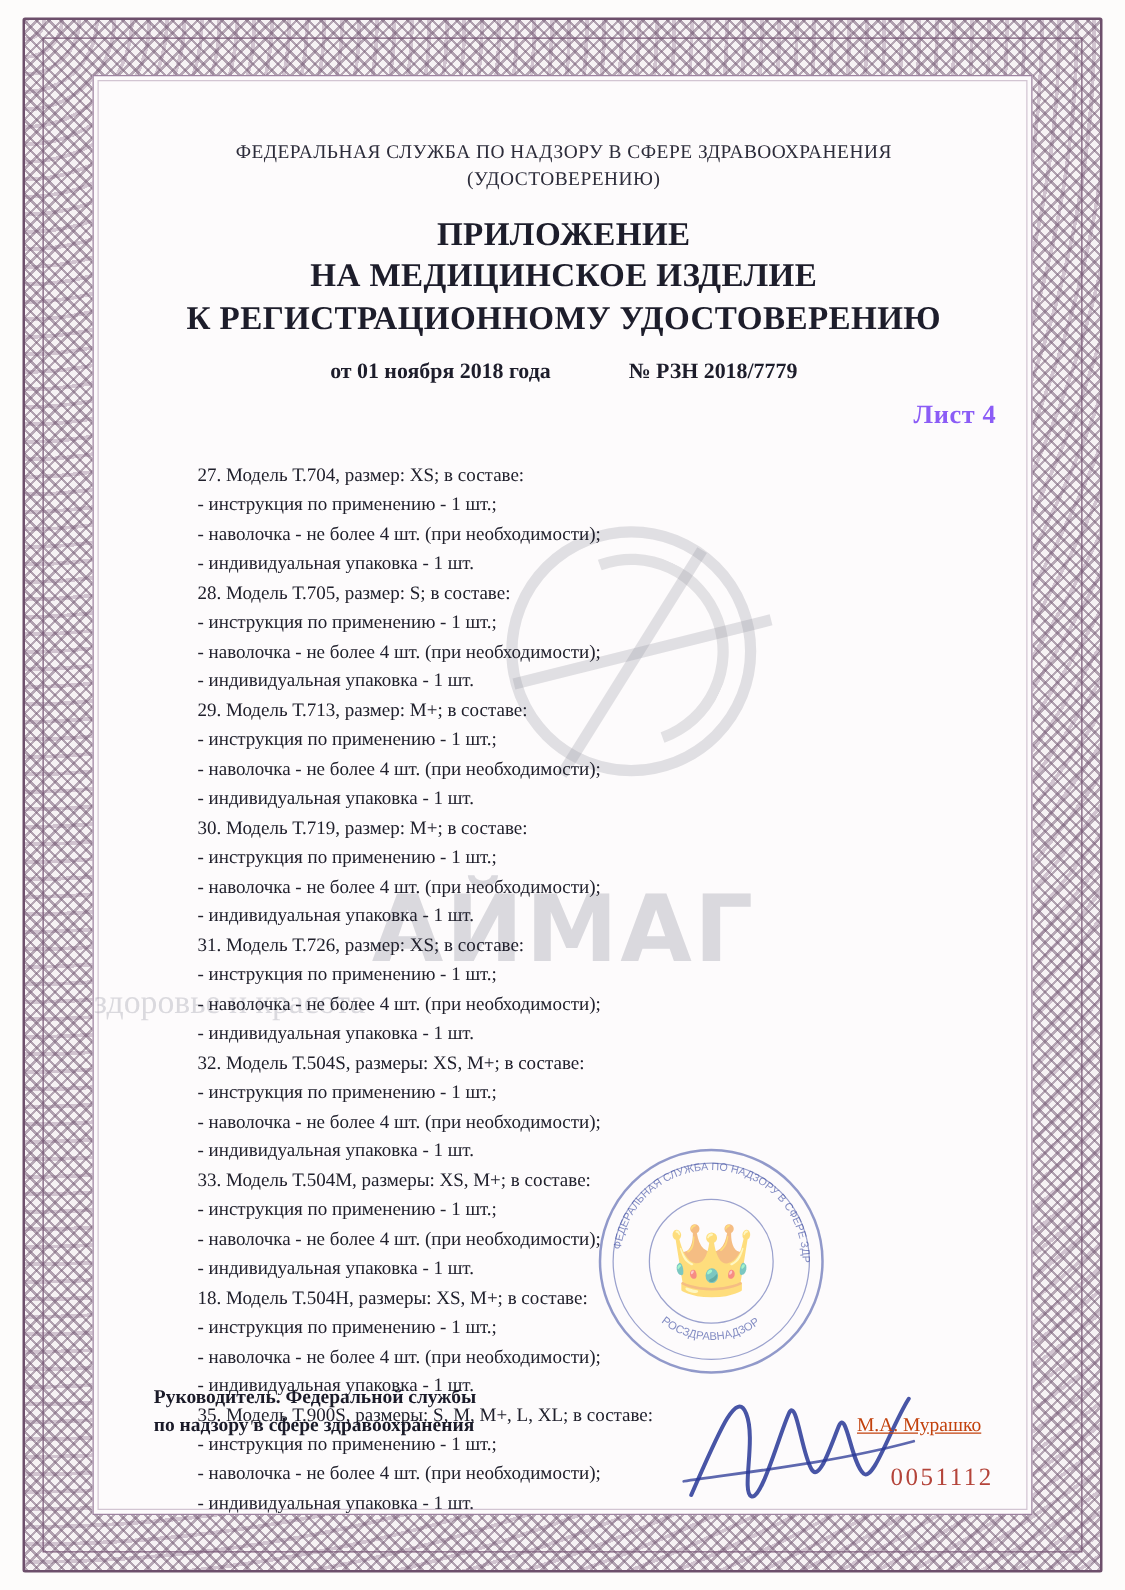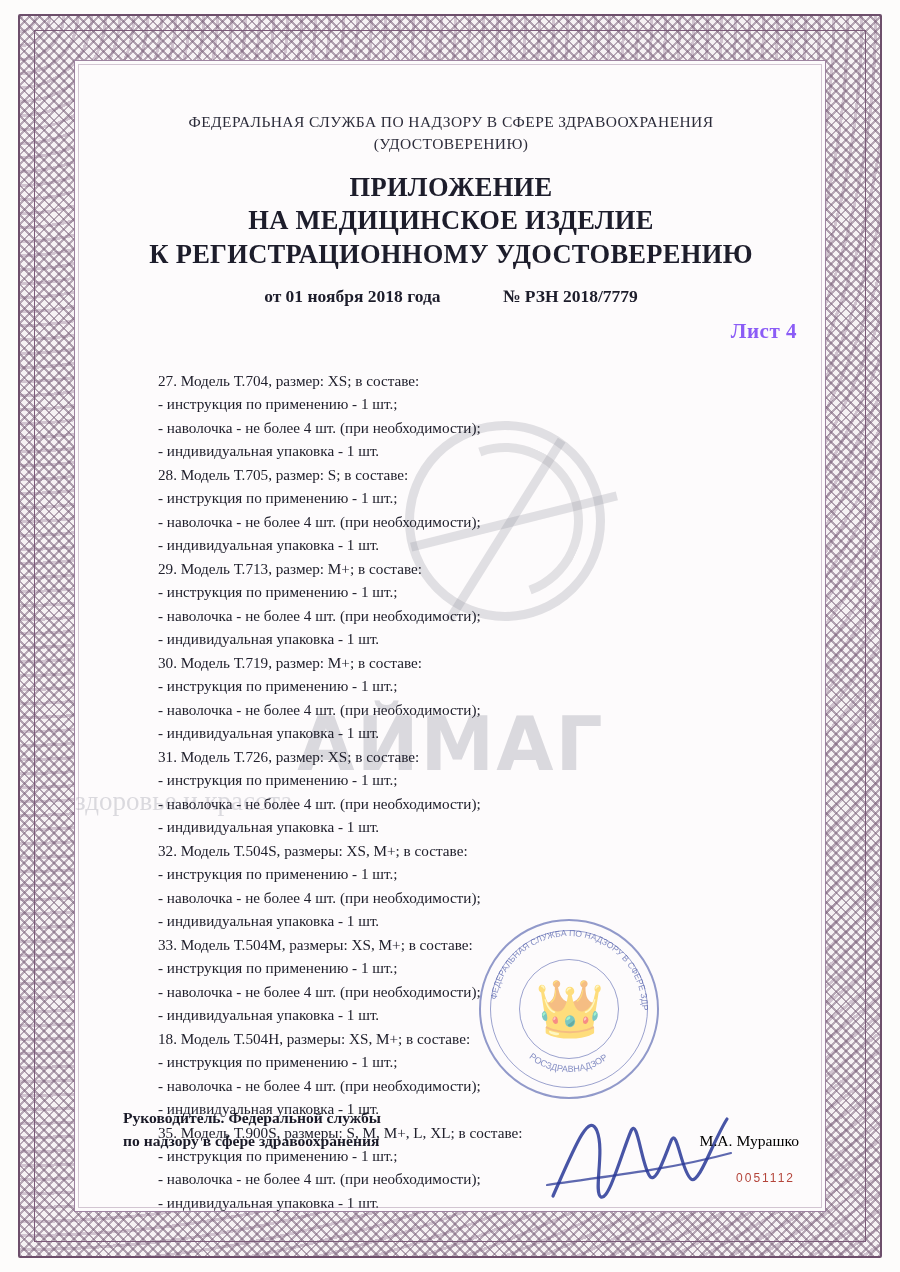--- a/index.html
+++ b/index.html
@@ -175,29 +175,30 @@
     position: absolute;
     left: 48px; top: 1045px;
     width: 400px;
     font-weight: bold;
     font-size: 15.6px;
     line-height: 1.5;
     color: #1a1a28;
   }
   .sig-name {
     position: absolute;
-    right: 26px; top: 1071px;
+    right: 40px; top: 1071px;
     font-size: 15.6px;
-    color: #000000;
+    color: #c2410c;
+    text-decoration: underline;
   }
   .doc-number {
     position: absolute;
     right: 30px; top: 1110px;
-    font-family: Liberation Sans, sans-serif;
-    font-size: 12px;
+    font-family: Liberation Serif, serif;
+    font-size: 20px;
     letter-spacing: 2px;
     color: #b4443a;
   }
 
   
   .stamp {
     position: absolute;
     left: 404px; top: 858px;
     width: 180px; height: 180px;
     pointer-events: none;

